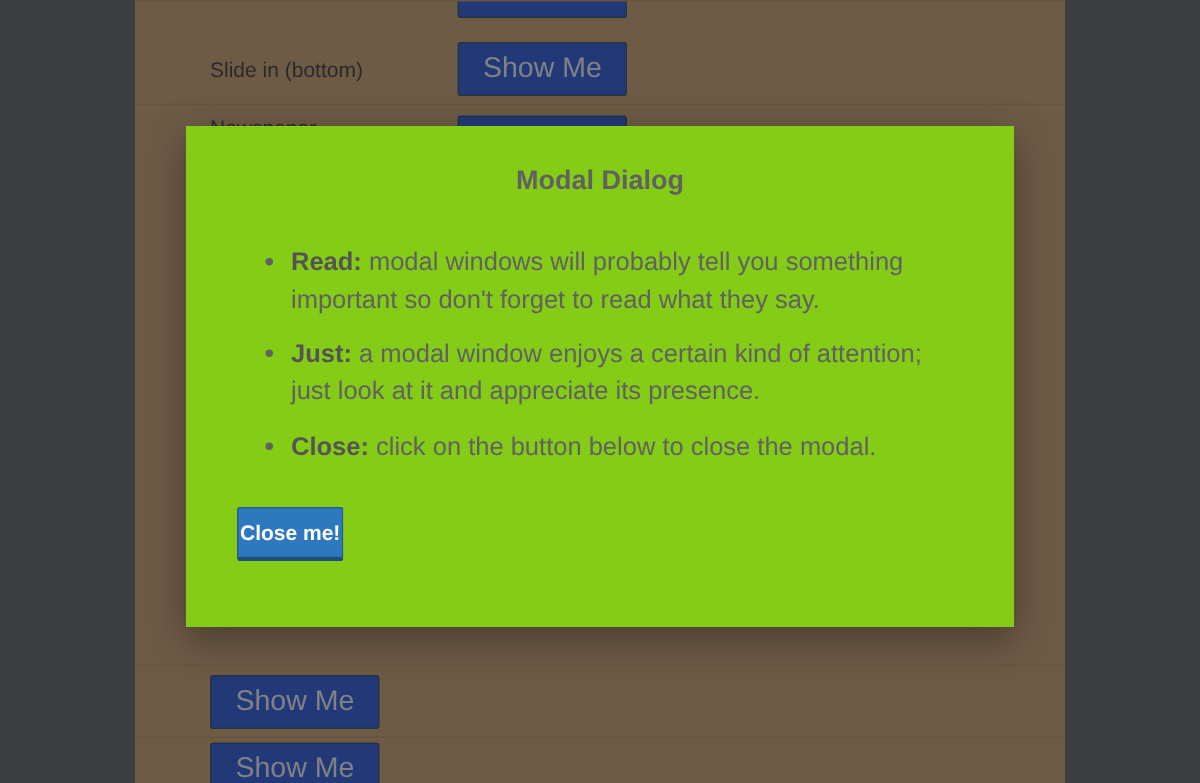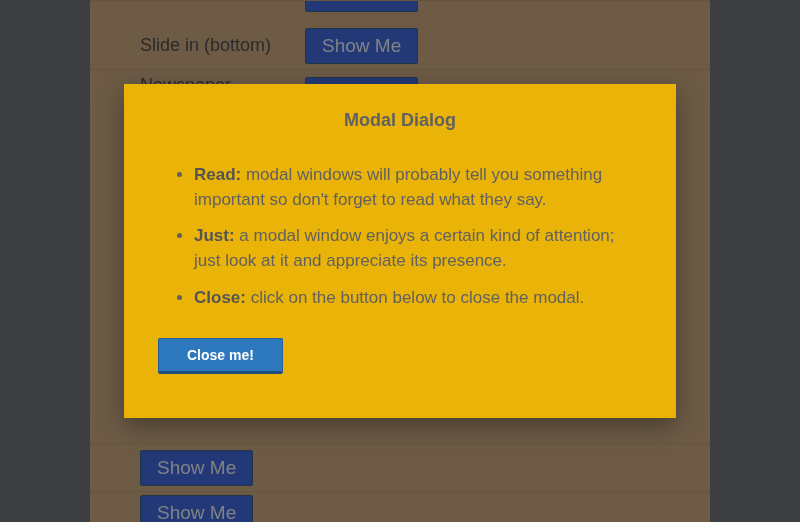--- a/index.html
+++ b/index.html
@@ -17,21 +17,21 @@
 
   .row {
     display: flex;
     align-items: center;
     border-bottom: 1px solid #b28b5c;
     padding: 0 50px 0 50px;
     height: 48px;
   }
   .row .label {
     flex: 0 0 165px;
-    font-size: 18px;
+    font-size: 14px;
     color: #2d2d2d;
   }
   .btn-showme {
     background: #1d4ed8;
     color: #e6eef6;
     border: 1px solid #1b4568;
     padding: 6px 16px;
     font-size: 19px;
     cursor: pointer;
     border-radius: 2px;
@@ -52,21 +52,21 @@
     inset: 0;
     background: rgba(40,40,40,0.55);
   }
 
   .modal {
     position: absolute;
     left: 124px;
     top: 84px;
     width: 552px;
     height: 334px;
-    background: #eab308;
+    background: #84cc16;
     box-shadow: 0 8px 24px rgba(0,0,0,0.35);
     padding: 26px 34px 24px 34px;
   }
   .modal-title {
     text-align: center;
     font-size: 18px;
     font-weight: bold;
     color: #616161;
     margin-bottom: 32px;
   }
@@ -85,21 +85,21 @@
     color: #616161;
     line-height: 1.45;
     margin-bottom: 12px;
   }
   .modal li .strong { font-weight: bold; color: #545454; }
   .btn-close {
     background: #2e79bd;
     color: #ffffff;
     border: 1px solid #255f95;
     border-bottom: 3px solid #1e4f7d;
-    padding: 8px 28px;
+    padding: 8px 1px;
     font-size: 14px;
     font-weight: bold;
     cursor: pointer;
     border-radius: 2px;
     text-align: center;
   }
 </style>
 </head>
 <body>
 

